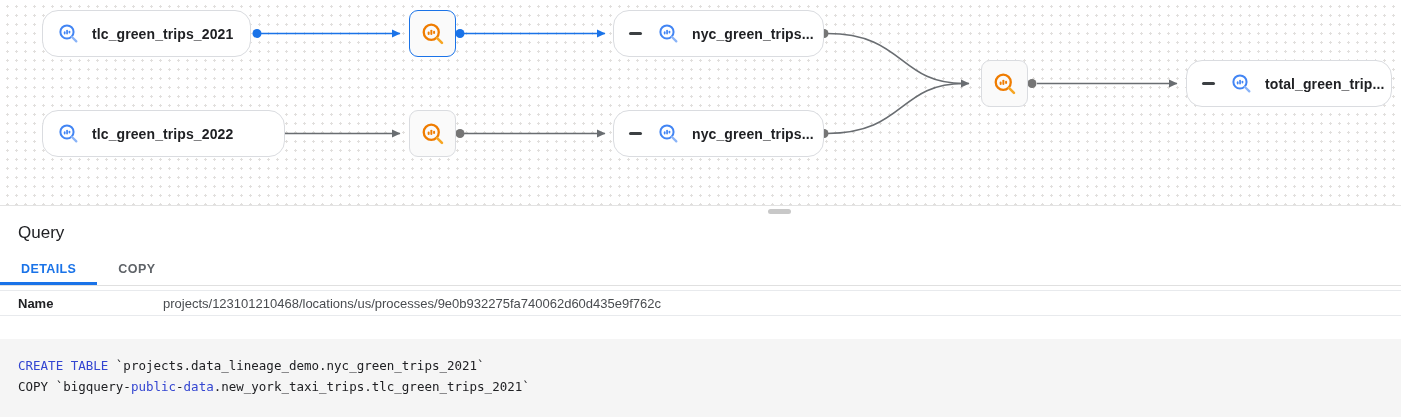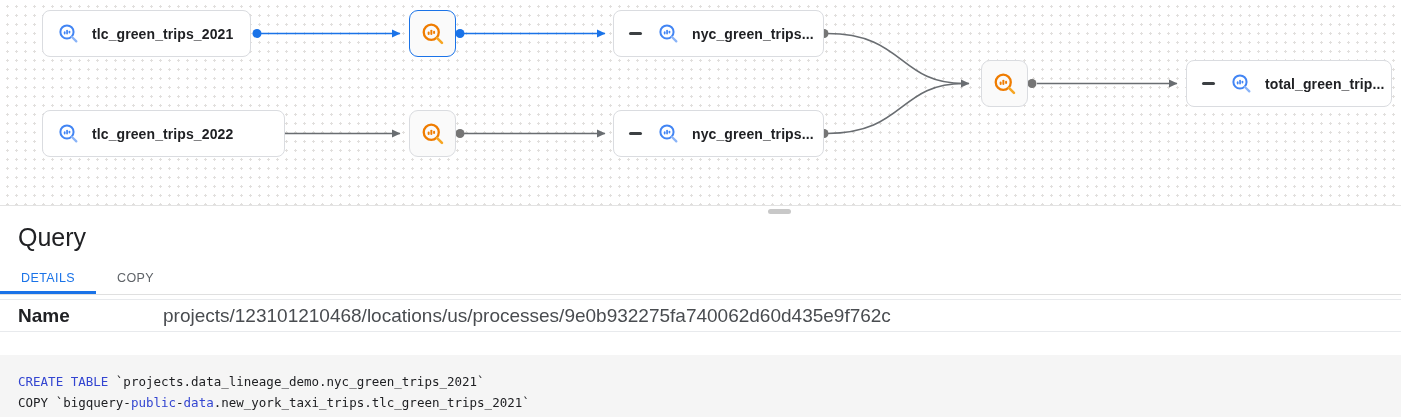--- a/index.html
+++ b/index.html
@@ -34,21 +34,21 @@
   .edge{fill:none;stroke-width:1.6px;}
   .edge-blue{stroke:var(--accent-blue);}
   .edge-gray{stroke:var(--edge-gray);}
   #arrowB path{fill:var(--accent-blue);}
   #arrowG path{fill:var(--edge-gray);}
   .port-blue{fill:var(--accent-blue);}
   .port-gray{fill:var(--port-gray);}
 
   .gnode{
     position:absolute;display:flex;align-items:center;
-    background:#fff;border:1px solid var(--node-border);border-radius:8px;
+    background:#fff;border:1px solid var(--node-border);border-radius:16px;
     height:47px;padding:0 15px;white-space:nowrap;overflow:hidden;cursor:pointer;
   }
   .gnode .label{font-size:14px;font-weight:600;letter-spacing:.1px;color:var(--text-dark);}
   .tbl-icon{flex:0 0 auto;margin-right:13px;}
   .minus{flex:0 0 auto;width:13px;height:2.5px;border-radius:1.5px;background:#3c4043;margin-right:16px;}
   .proc{
     position:absolute;width:47px;height:47px;border-radius:9px;
     background:#fafafa;border:1px solid var(--node-border);
     display:flex;align-items:center;justify-content:center;cursor:pointer;
   }
@@ -60,34 +60,34 @@
   .bq-handle-orange{stroke:var(--icon-orange-light);}
   .bq-bars-orange{fill:var(--icon-orange);}
 
   .resize-handle{
     position:absolute;left:768px;top:209px;width:23px;height:5px;border-radius:3px;
     background:#c8c8c8;cursor:row-resize;
   }
 
   
   .panel-header{padding:17px 18px 13px 18px;}
-  .panel-title{font-size:25px;font-weight:400;color:var(--text-dark);}
+  .panel-title{font-size:17px;font-weight:400;color:var(--text-dark);}
 
   .tabs{display:flex;border-bottom:1px solid #e0e0e0;height:30px;}
   .tab{
     appearance:none;background:none;border:none;border-bottom:3px solid transparent;
-    padding:0 21px;font-family:inherit;font-size:12.5px;font-weight:400;letter-spacing:.4px;
+    padding:0 21px;font-family:inherit;font-size:12.5px;font-weight:700;letter-spacing:.4px;
     color:var(--tab-inactive);cursor:pointer;line-height:26px;
   }
   .tab.active{color:var(--accent-blue);border-bottom-color:var(--accent-blue);}
 
   .kv{width:100%;border-collapse:collapse;margin-top:4px;}
   .kv tr{border-bottom:1px solid #e8eaed;}
   .kv tr:first-child{border-top:1px solid #e8eaed;}
-  .kv td{font-size:19px;padding:4.5px 0;vertical-align:middle;}
+  .kv td{font-size:13px;padding:4.5px 0;vertical-align:middle;}
   .kv .k{width:163px;padding-left:18px;font-weight:700;color:var(--text-dark);}
   .kv .v{color:var(--value-gray);}
 
   
   .code-block{
     margin-top:23px;background:var(--code-bg);padding:16px 18px;height:120px;
     font-family:"DejaVu Sans Mono","Liberation Mono",monospace;
     font-size:12.5px;line-height:21px;color:var(--text-dark);white-space:pre;
   }
   .kw{color:var(--keyword-blue);text-align:right;}

